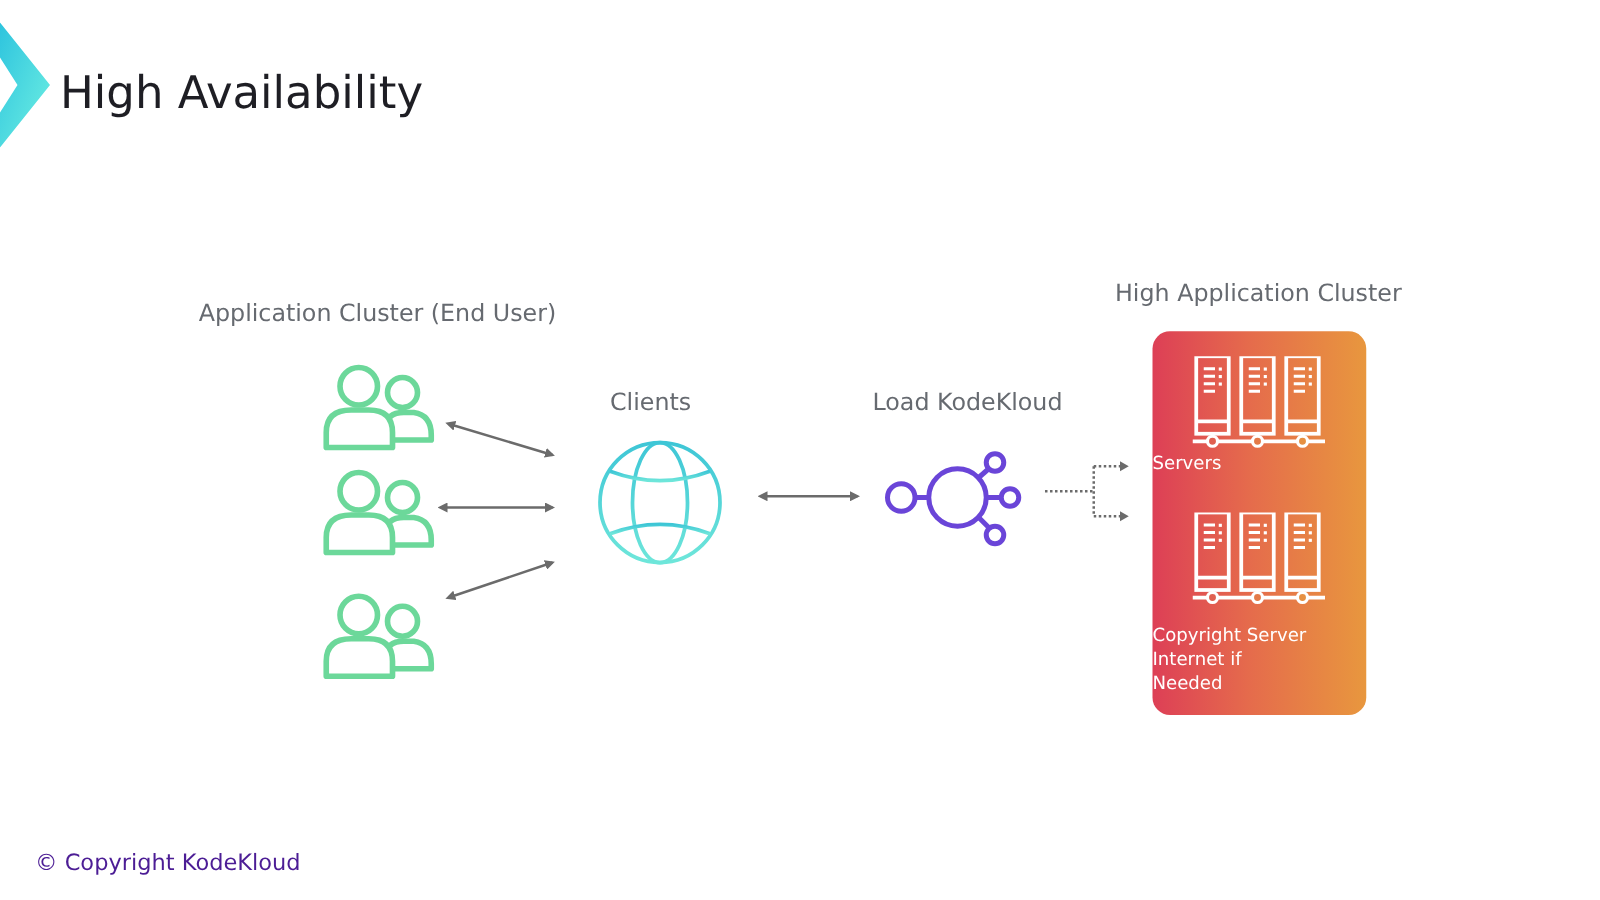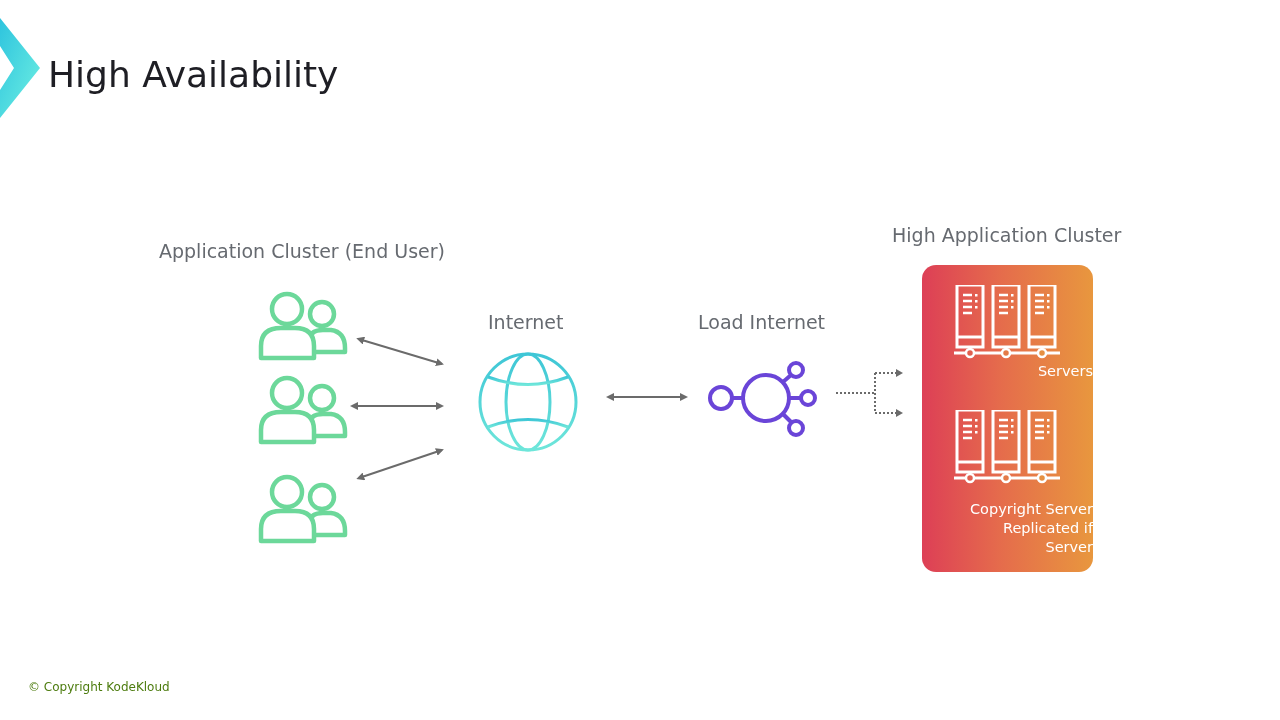--- a/index.html
+++ b/index.html
@@ -1,41 +1,41 @@
 <!DOCTYPE html>
 <html><head>
 <meta charset="utf-8">
 <style>
   html,body{margin:0;padding:0;}
   body{width:1280px;height:720px;position:relative;background:#ffffff;overflow:hidden;font-family:"DejaVu Sans","Liberation Sans",sans-serif;}
   .abs{position:absolute;}
   .title{left:48px;top:54px;font-size:36px;color:#1e1e24;letter-spacing:0px;font-family:"DejaVu Sans",sans-serif;text-align:center;}
   .label{font-size:19px;color:#666a70;white-space:nowrap;}
-  .footer{left:28px;top:680px;font-size:12px;color:#4d7c0f;}
+  .footer{left:28px;top:680px;font-size:18px;color:#4c1d95;}
   .cluster{left:922px;top:265px;width:171px;height:307px;border-radius:14px;background:linear-gradient(90deg,#dd3f56 0%,#e56b4c 45%,#e8973e 100%);}
-  .ctext{color:#ffffff;font-size:14.5px;text-align:right;width:171px;left:0;line-height:19px;}
+  .ctext{color:#ffffff;font-size:14.5px;text-align:left;width:171px;left:0;line-height:19px;}
 </style>
 </head>
 <body>
 
 <svg class="abs" style="left:0;top:18px" width="44" height="100">
   <defs>
     <linearGradient id="lg" x1="0" y1="0" x2="1" y2="1">
       <stop offset="0" stop-color="#2ec4de"></stop>
       <stop offset="1" stop-color="#6ff0e2"></stop>
     </linearGradient>
   </defs>
   <path d="M0 0 L40 50 L0 100 L0 72 L14 50 L0 28 Z" fill="url(#lg)"></path>
 </svg>
 
 <div class="abs title">High Availability</div>
 
 <div class="abs label" style="left:159px;top:240px">Application Cluster (End User)</div>
-<div class="abs label" style="left:488px;top:311px">Internet</div>
-<div class="abs label" style="left:698px;top:311px">Load Internet</div>
+<div class="abs label" style="left:488px;top:311px">Clients</div>
+<div class="abs label" style="left:698px;top:311px">Load KodeKloud</div>
 <div class="abs label" style="left:892px;top:224px">High Application Cluster</div>
 
 <svg class="abs" style="left:0;top:0" width="1280" height="720">
   <defs>
     <g id="users">
       <circle cx="28" cy="17" r="15" fill="none" stroke="#6cd89a" stroke-width="4.5"></circle>
       <circle cx="63" cy="22" r="12" fill="none" stroke="#6cd89a" stroke-width="4.5"></circle>
       <path d="M50 55 L50 50 Q50 38 64 38 L72 38 Q86 40 86 56 L86 60 L56 60" fill="none" stroke="#6cd89a" stroke-width="4.5" stroke-linejoin="round"></path>
       <path d="M2 66 L2 54 Q2 36 22 36 L36 36 Q55 36 55 54 L55 66 Z" fill="#fff" stroke="#6cd89a" stroke-width="4.5" stroke-linejoin="round"></path>
     </g>
@@ -115,18 +115,18 @@
 <div class="abs cluster">
   <svg class="abs" style="left:32px;top:20px" width="110" height="78">
     <use href="#rack"></use>
   </svg>
   <div class="abs ctext" style="top:97px">Servers</div>
   <svg class="abs" style="left:32px;top:145px" width="110" height="78">
     <use href="#rack"></use>
   </svg>
   <div class="abs ctext" style="top:235px">
     <div>Copyright Server</div>
-    <div>Replicated if</div>
-    <div>Server</div>
+    <div>Internet if</div>
+    <div>Needed</div>
   </div>
 </div>
 
 <div class="abs footer">© Copyright KodeKloud</div>
 
 </body></html>

